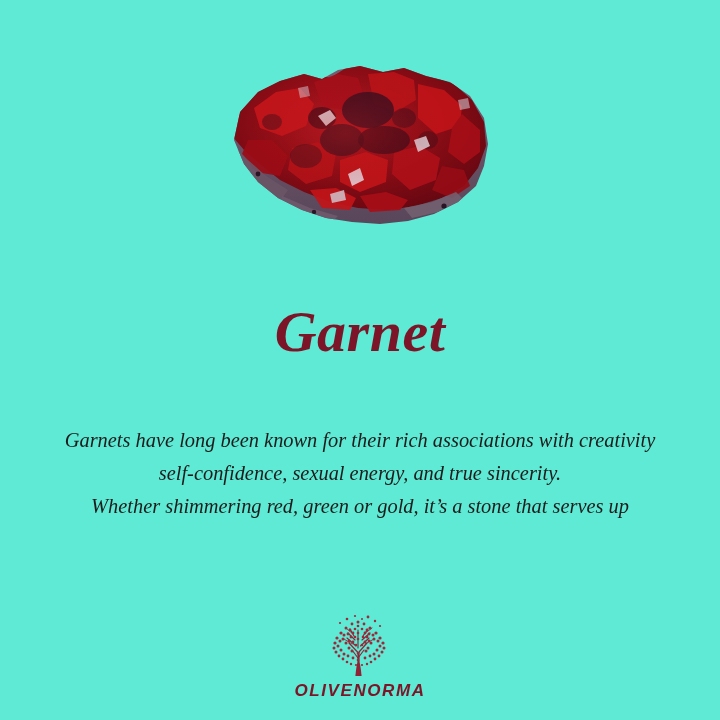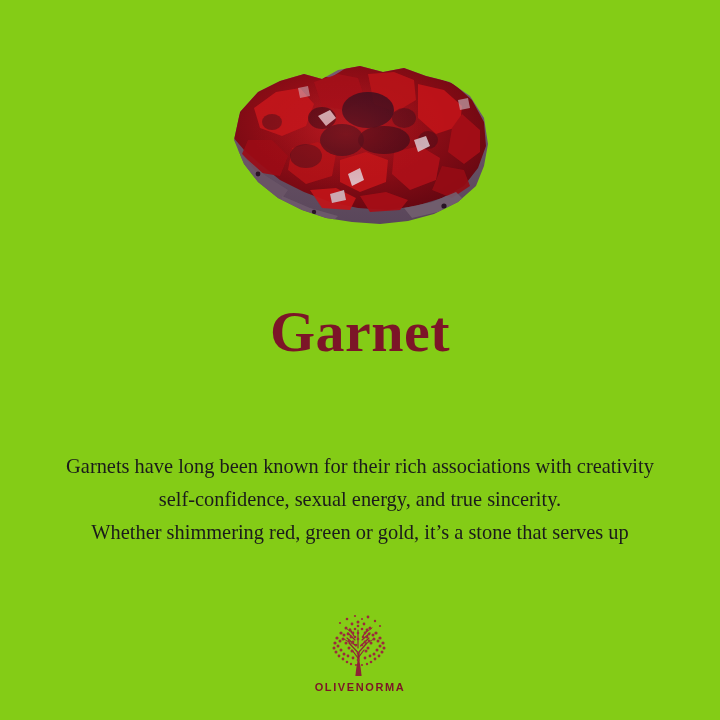--- a/index.html
+++ b/index.html
@@ -12,22 +12,23 @@
     height: 720px;
     background: #fbfbfa;
     font-family: "Liberation Serif", "DejaVu Serif", serif;
     overflow: hidden;
   }
 
   #page {
     position: relative;
     width: 720px;
     height: 720px;
-    background: #84cc16;
+    background: #5eead4;
     box-sizing: border-box;
+    font-style: italic;
   }
 
   
   .stone-wrap {
     position: absolute;
     left: 0;
     top: 0;
     width: 720px;
     height: 280px;
   }
@@ -80,21 +81,21 @@
     vertical-align: -5px;
     margin: 0 12px;
     font-size: 0;
     overflow: hidden;
   }
 
   
   .description {
     position: absolute;
     left: 22px;
-    top: 450px;
+    top: 424px;
     width: 676px;
     text-align: center;
     font-family: "Liberation Serif", "DejaVu Serif", serif;
     font-size: 20.4px;
     color: #1b1b1b;
     line-height: 33px;
   }
   .description .line { display: block; white-space: nowrap; }
 
   
@@ -108,21 +109,21 @@
   .logo-mark {
     display: block;
     margin: 0 auto;
     width: 76px;
     height: 66px;
   }
   .logo-word {
     display: block;
     margin-top: 3px;
     font-family: "Liberation Sans", "DejaVu Sans", sans-serif;
-    font-size: 11px;
+    font-size: 17px;
     font-weight: 700;
     letter-spacing: 1.6px;
     color: #7c1528;
   }
 </style>
 </head>
 <body>
 
 <div id="page">
 

